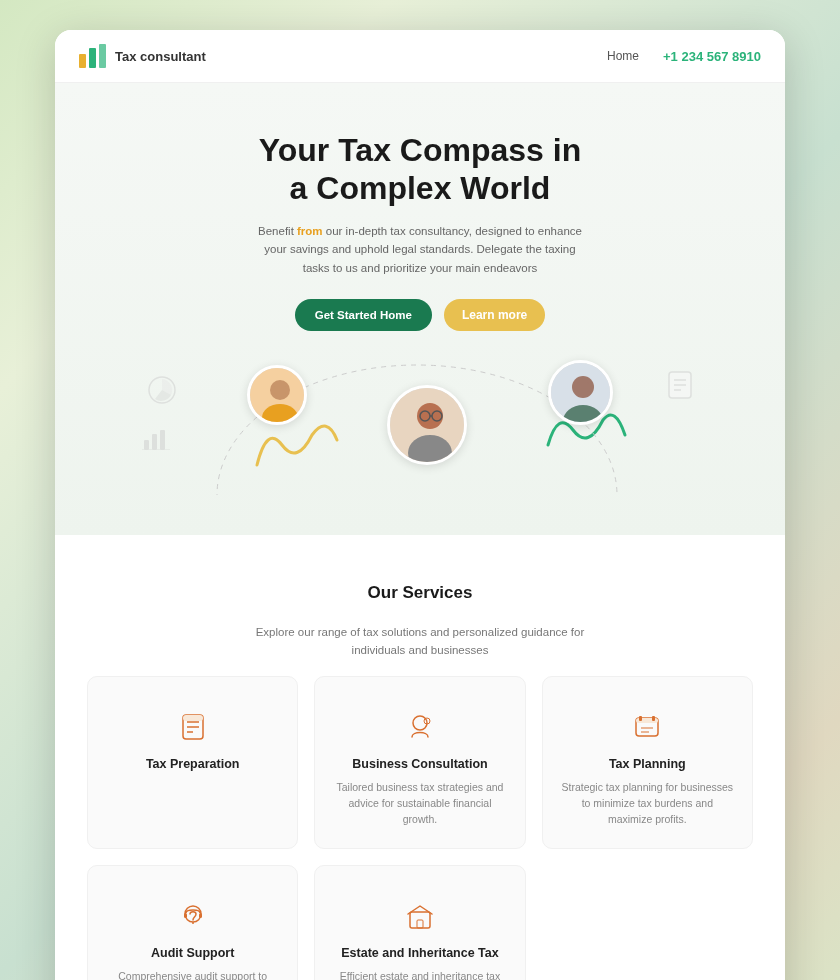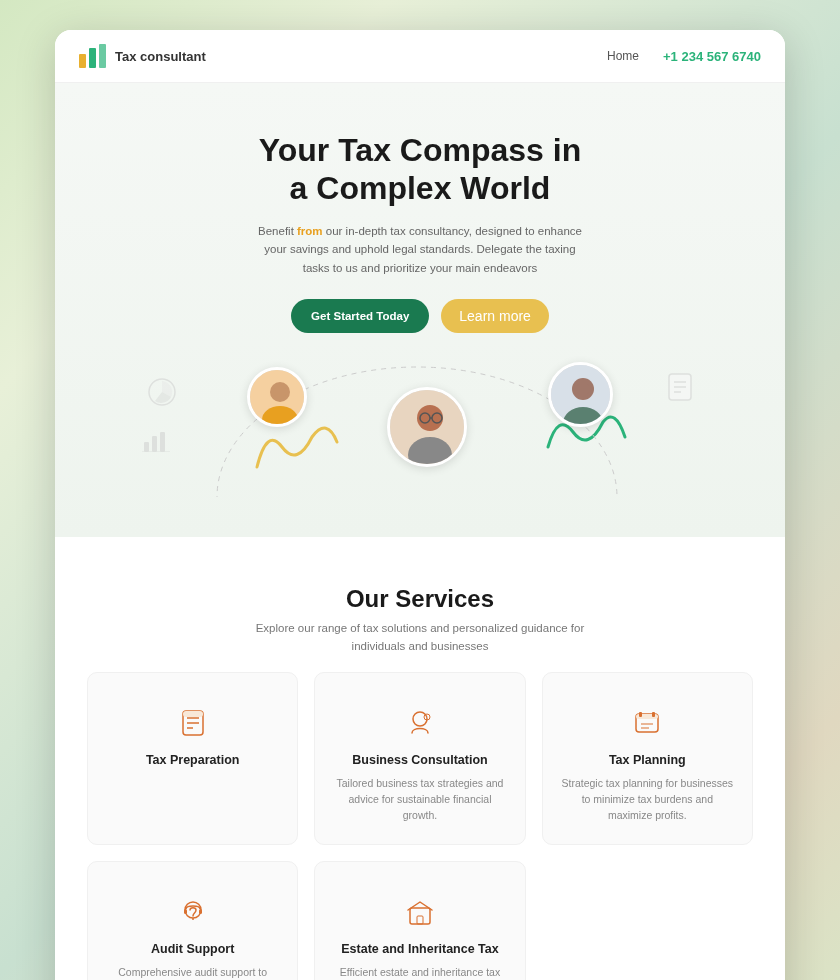--- a/index.html
+++ b/index.html
@@ -100,22 +100,22 @@
       font-size: 11.5px;
       font-weight: 600;
       cursor: pointer;
     }
     .btn-secondary {
       background: #e8c050;
       color: #fff;
       border: none;
       border-radius: 20px;
       padding: 9px 18px;
-      font-size: 14px;
-      font-weight: 400;
+      font-size: 12px;
+      font-weight: 700;
       cursor: pointer;
     }
 
     
     .hero-visuals {
       position: relative;
       height: 140px;
       margin-top: 10px;
     }
     .avatar-circle {
@@ -151,24 +151,24 @@
       top: 50px;
     }
 
     
     .services-section {
       padding: 48px 32px 40px;
       background: #fff;
       text-align: center;
     }
     .services-section h2 {
-      font-size: 24px;
+      font-size: 17px;
       font-weight: 800;
       color: #1a1a1a;
-      margin-bottom: 6px;
+      margin-bottom: 20px;
     }
     .services-subtitle {
       font-size: 11.5px;
       color: #777;
       max-width: 360px;
       margin: 0 auto 16px;
       line-height: 1.6;
     }
     .services-grid {
       display: grid;
@@ -208,34 +208,34 @@
     <div class="nav-logo">
       <svg class="logo-icon" viewBox="0 0 28 24" fill="none">
         <rect x="0" y="10" width="7" height="14" fill="#e8b030" rx="1"></rect>
         <rect x="10" y="4" width="7" height="20" fill="#2bb37a" rx="1"></rect>
         <rect x="20" y="0" width="7" height="24" fill="#2bb37a" rx="1" opacity="0.7"></rect>
       </svg>
       <span class="logo-text">Tax consultant</span>
     </div>
     <div class="nav-right">
       <a class="nav-home">Home</a>
-      <span class="nav-phone">+1 234 567 6740</span>
+      <span class="nav-phone">+1 234 567 8910</span>
     </div>
   </nav>
 
   <section class="hero">
     <h1>
       <span>Your Tax Compass in</span><br>
       <span>a Complex World</span>
     </h1>
     <p class="hero-subtitle">
       Benefit <span>from</span> our in-depth tax consultancy, designed to enhance your savings and uphold legal standards. Delegate the taxing tasks to us and prioritize your main endeavors
     </p>
     <div class="hero-buttons">
-      <button class="btn-primary">Get Started Today</button>
+      <button class="btn-primary">Get Started Home</button>
       <button class="btn-secondary">Learn more</button>
     </div>
 
     <div class="hero-visuals">
 
       <div class="deco-icon d1">
         <svg width="30" height="30" viewBox="0 0 30 30" fill="none">
           <circle cx="15" cy="15" r="13" stroke="#ccc" stroke-width="1.5" fill="none"></circle>
           <path d="M15 15 L15 4 A11 11 0 0 1 24 20 Z" fill="#e0e0e0" opacity="0.6"></path>
           <path d="M15 15 L24 20 A11 11 0 0 1 8 24 Z" fill="#c0c0c0" opacity="0.5"></path>

